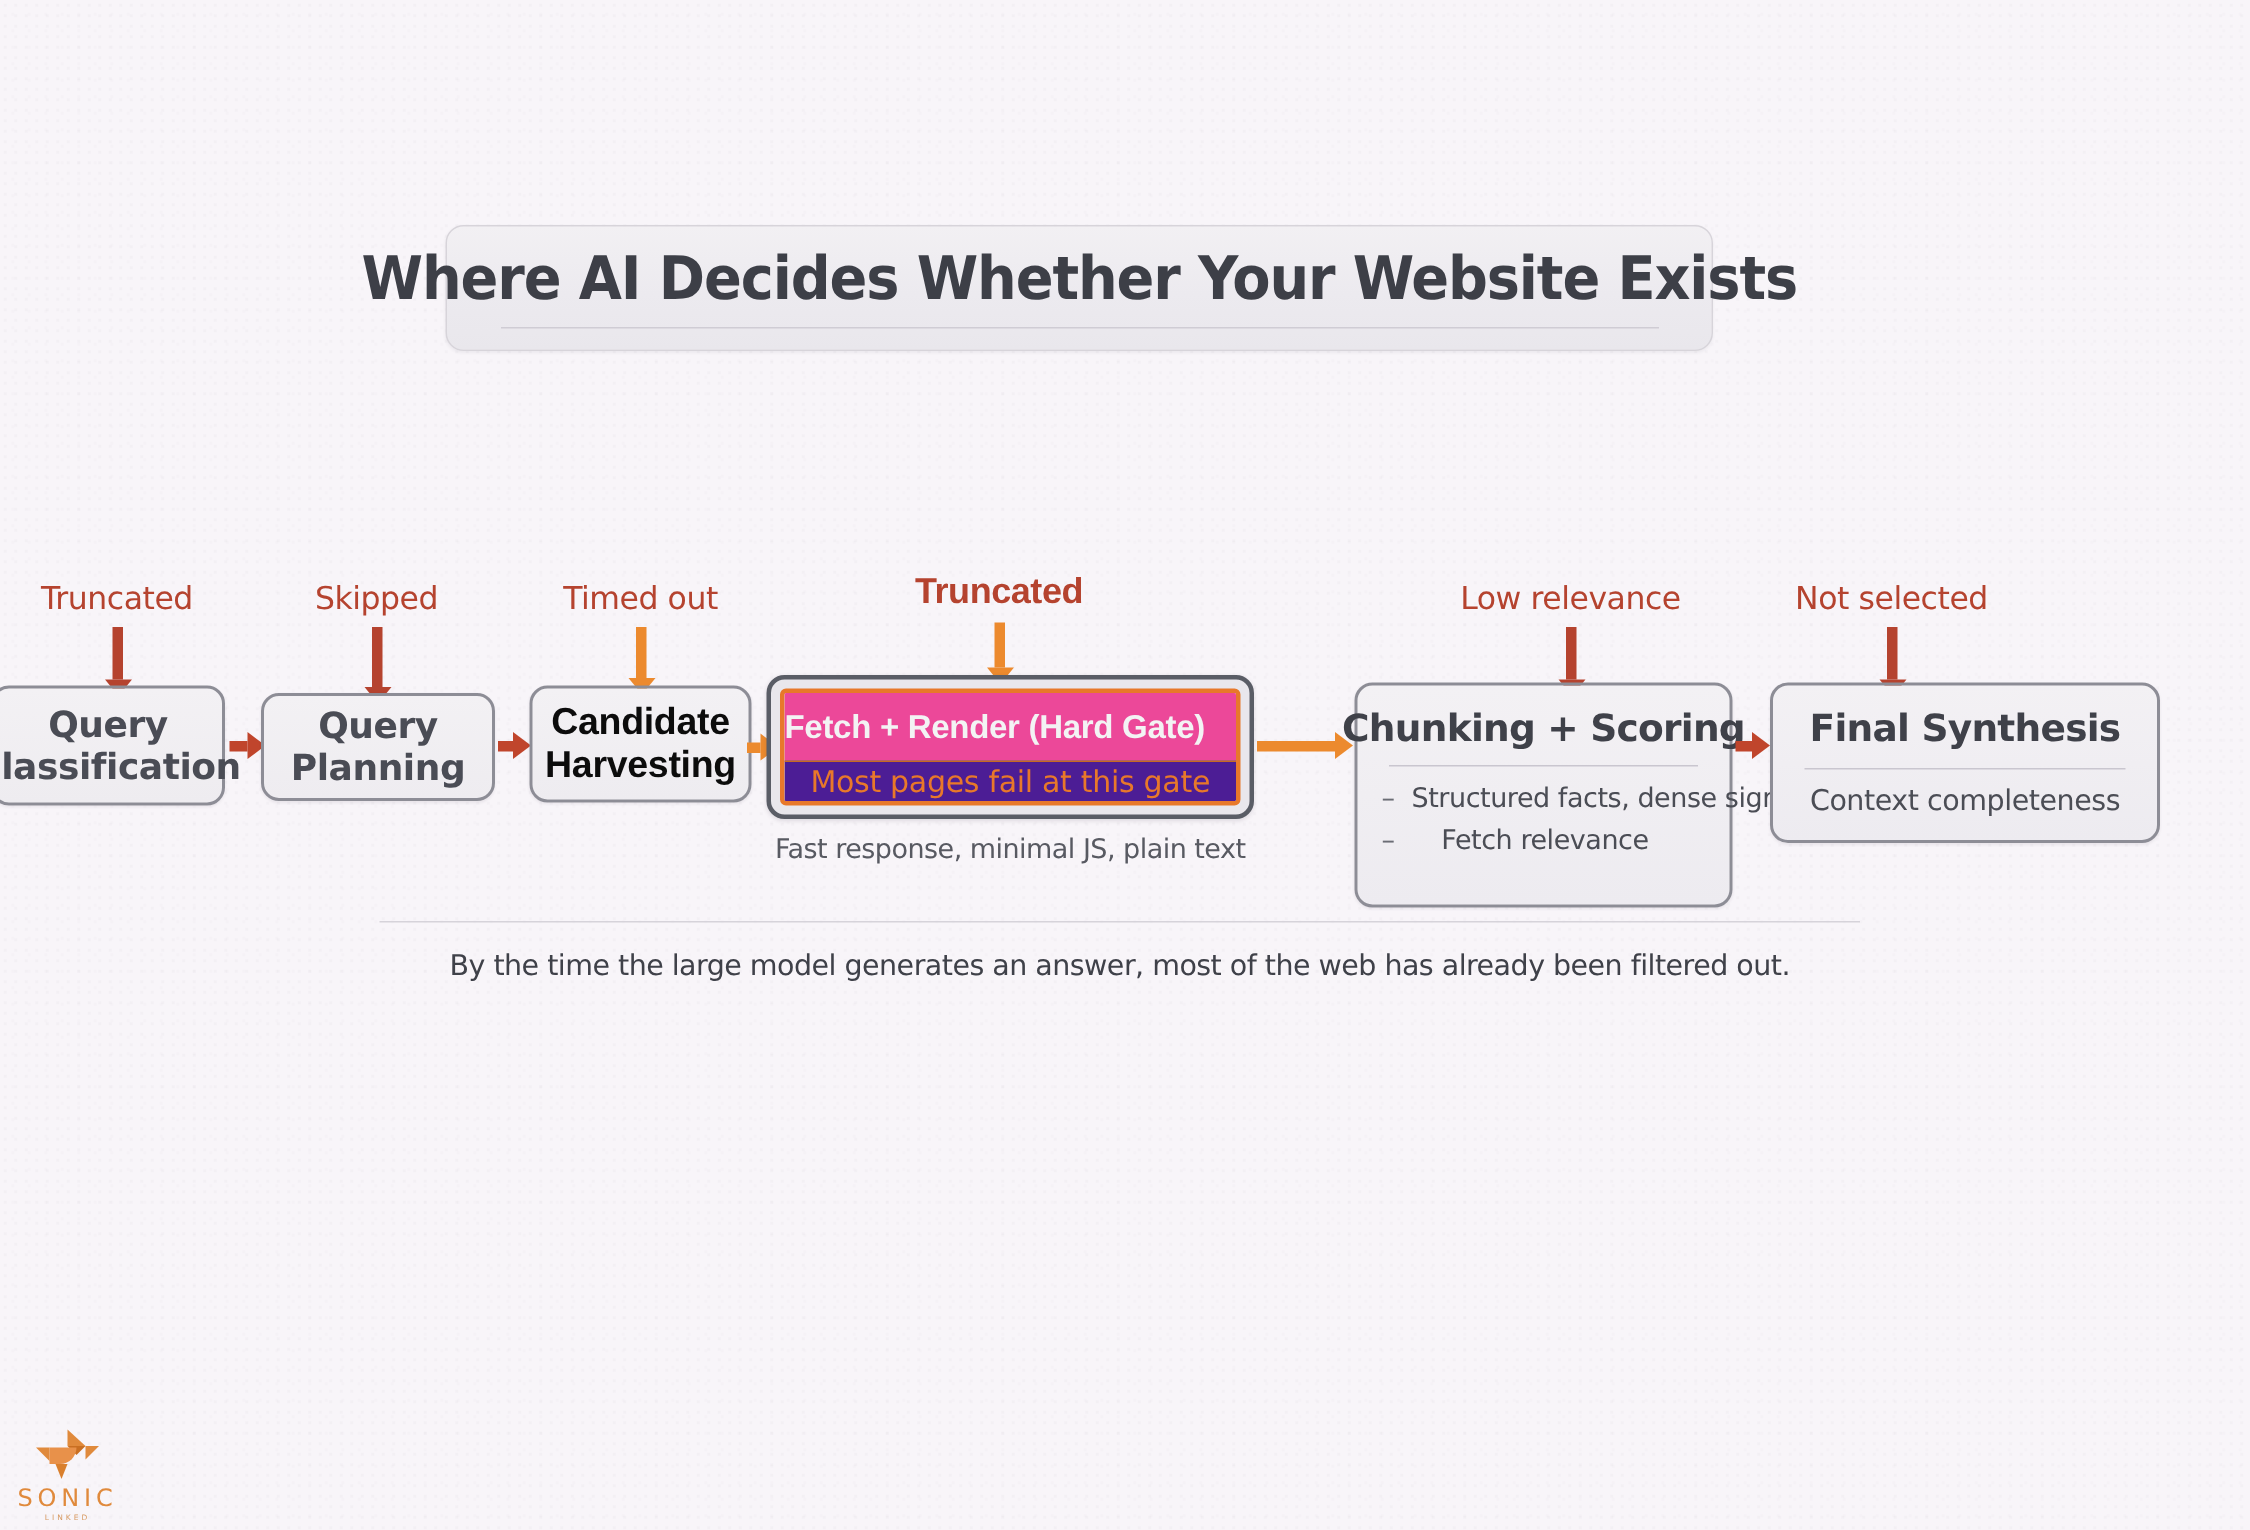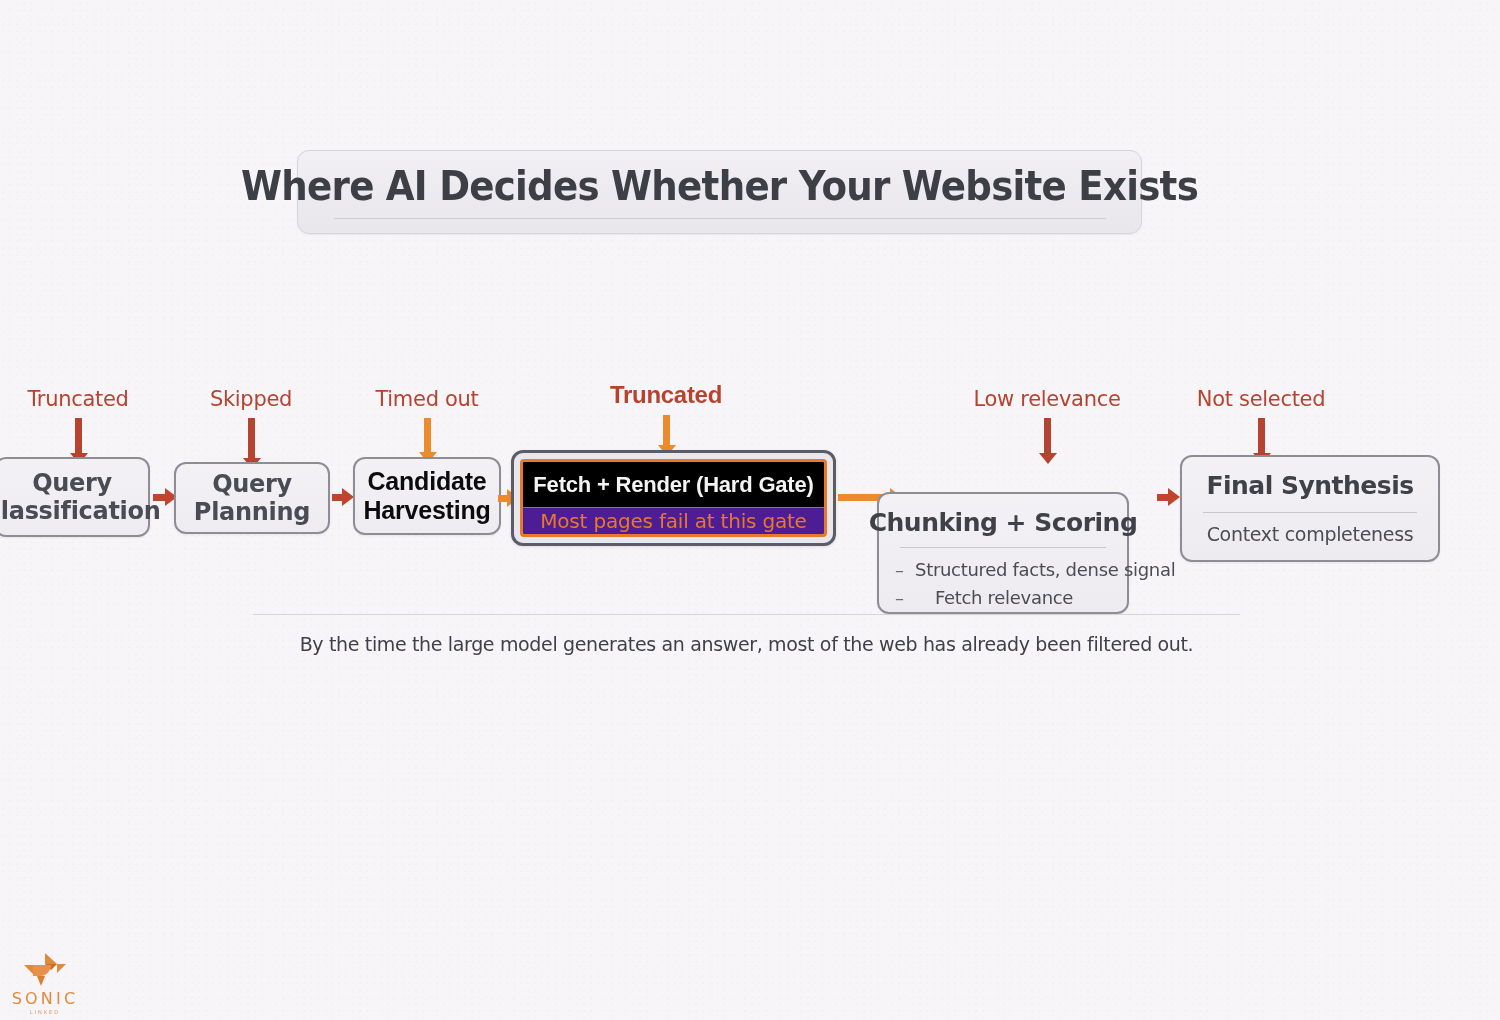--- a/index.html
+++ b/index.html
@@ -120,25 +120,24 @@
   }
   .gate-inner {
     width: 100%; height: 100%;
     border: 3px solid #e8782a;
     border-radius: 4px;
     overflow: hidden;
     display: flex;
     flex-direction: column;
   }
   .gate-header {
-    background: #000000;
+    background: #ec4899;
     flex: 0 0 45px;
     display: flex;
     align-items: center;
-    justify-content: center;
   }
   .gate-header-text {
     font-family: "Liberation Sans", sans-serif;
     font-size: 22px;
     font-weight: 700;
     color: #f3f3f4;
     letter-spacing: -0.2px;
     white-space: nowrap;
   }
   .gate-body {
@@ -210,21 +209,21 @@
   .cnode-li.center .txt { text-align: center; padding-right: 18px; }
   .cnode-sub {
     font-family: "DejaVu Sans", sans-serif;
     font-size: 19px;
     color: #4b4d55;
     letter-spacing: -0.3px;
     white-space: nowrap;
   }
 
   #node-chunking-scoring {
-    left: 877px; top: 455px; width: 252px; height: 122px; margin-top: 37px;
+    left: 903px; top: 455px; width: 252px; height: 150px;
   }
   #node-chunking-scoring .cnode-rule { width: 206px; }
 
   #node-final-synthesis {
     left: 1180px; top: 455px; width: 260px; height: 107px;
   }
   #node-final-synthesis .cnode-rule { width: 214px; margin: 12px 0 10px 0; }
 
   
   .drop {
@@ -425,20 +424,21 @@
   <div class="gate-outer">
     <div class="gate-inner">
       <div class="gate-header">
         <span class="gate-header-text">Fetch + Render (Hard Gate)</span>
       </div>
       <div class="gate-body">
         <span class="gate-body-text">Most pages fail at this gate</span>
       </div>
     </div>
   </div>
+  <div class="gate-caption">Fast response, minimal JS, plain text</div>
 
   <div class="arrow-right orange" style="left:838px; top:488px;">
     <div class="shaft" style="width:52px;"></div>
       <div class="head"></div>
   </div>
 
   <div class="cnode" id="node-chunking-scoring">
     <div class="cnode-title">Chunking + Scoring</div>
     <div class="cnode-rule"></div>
     <div class="cnode-list">

